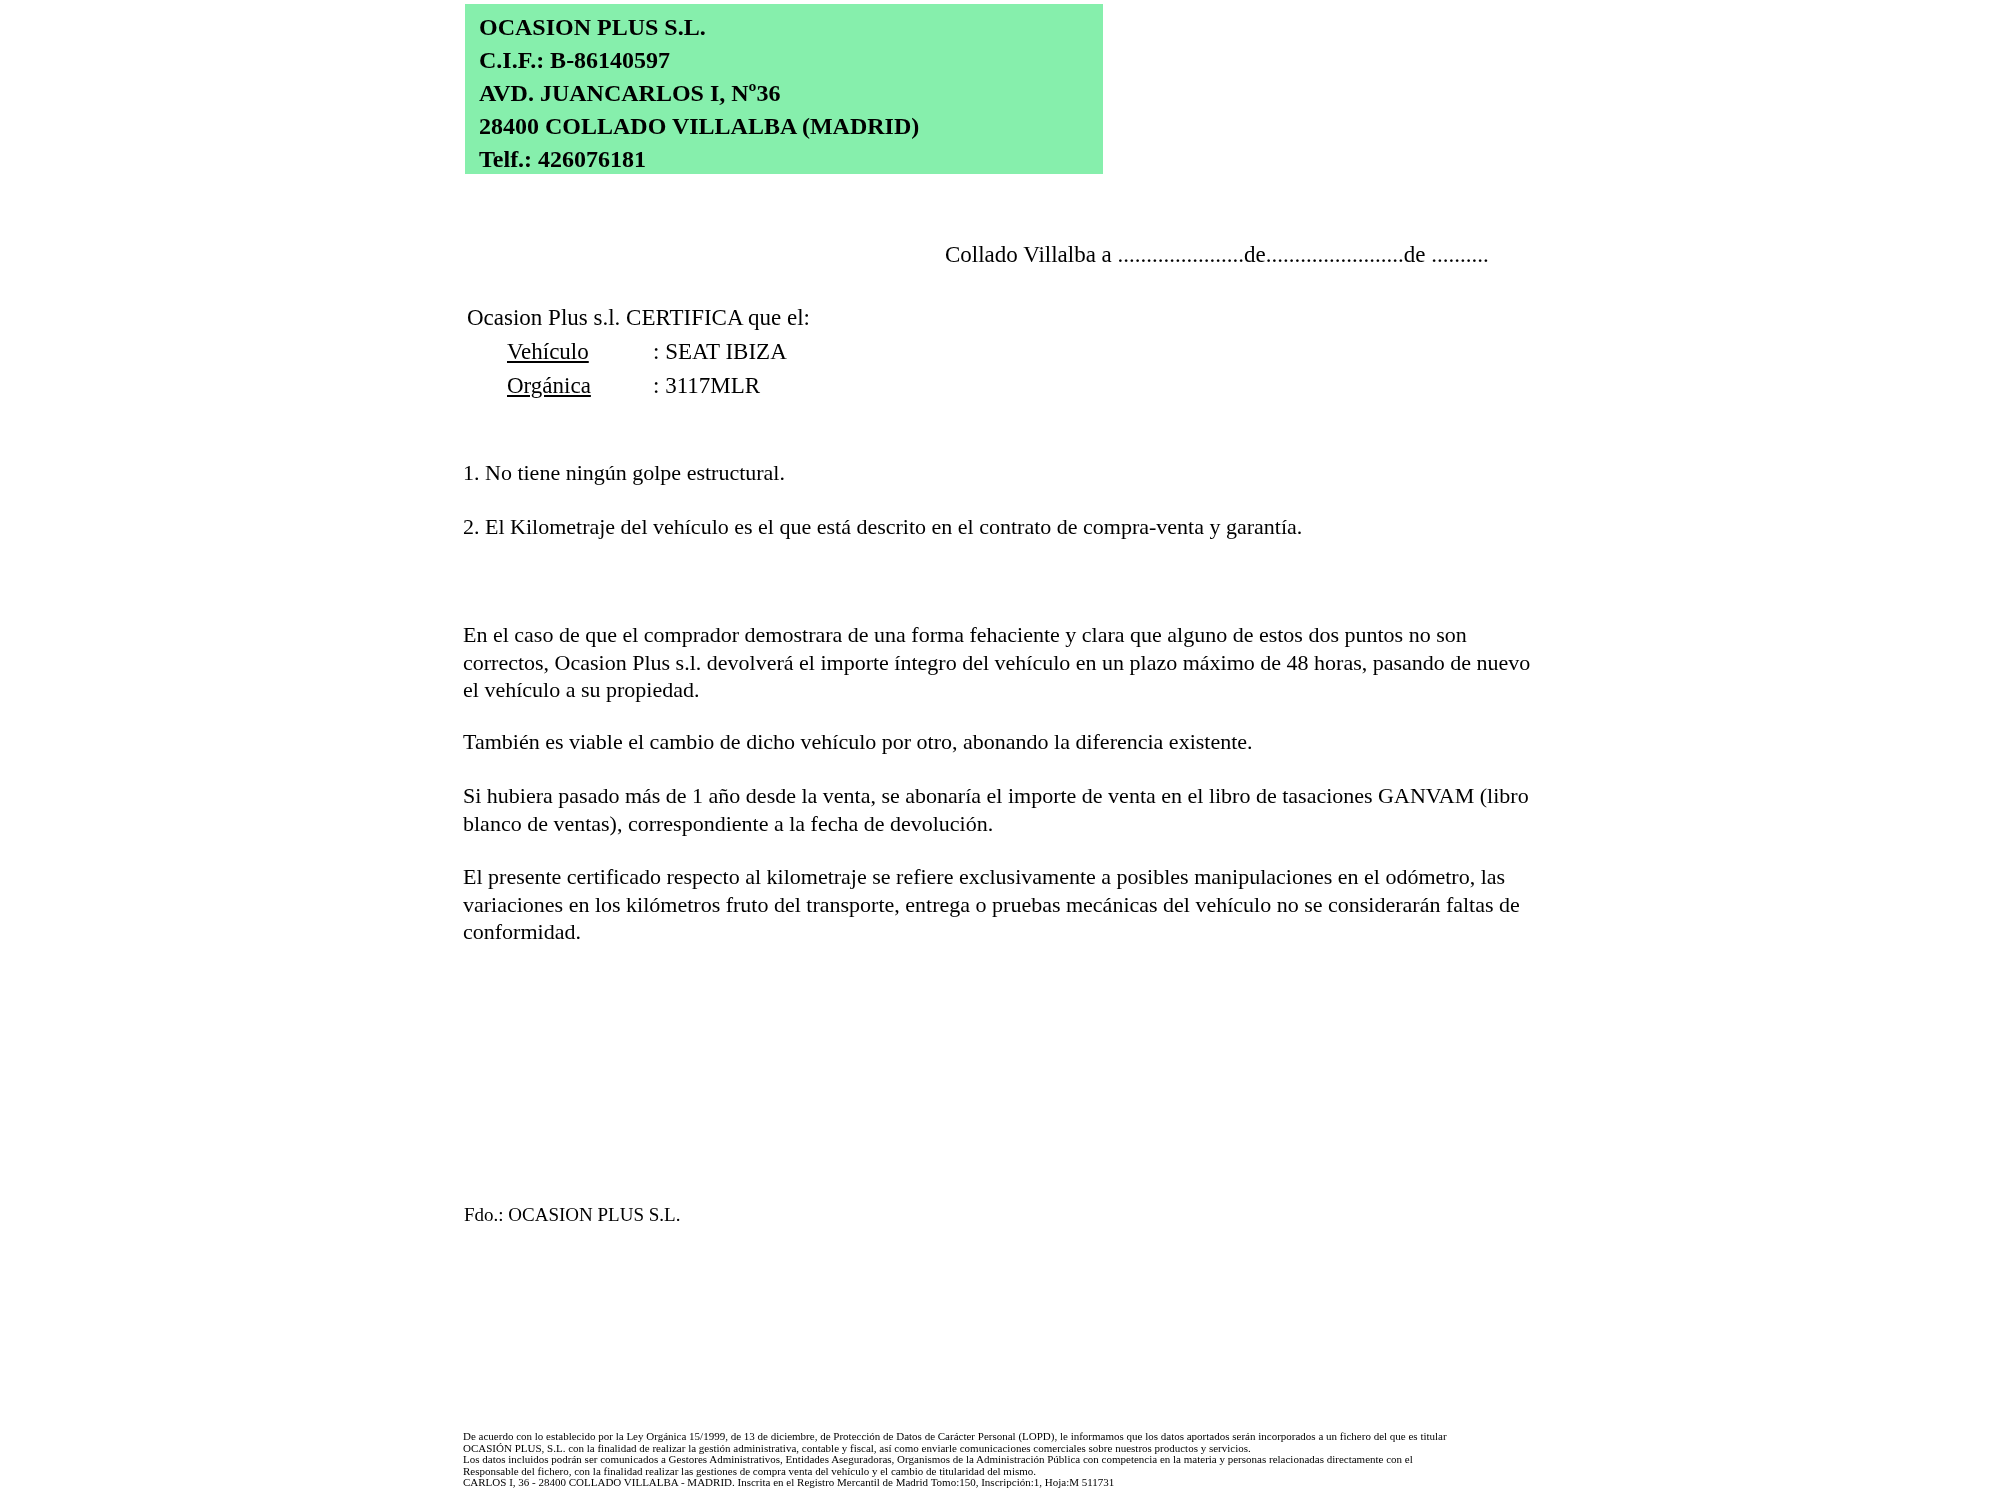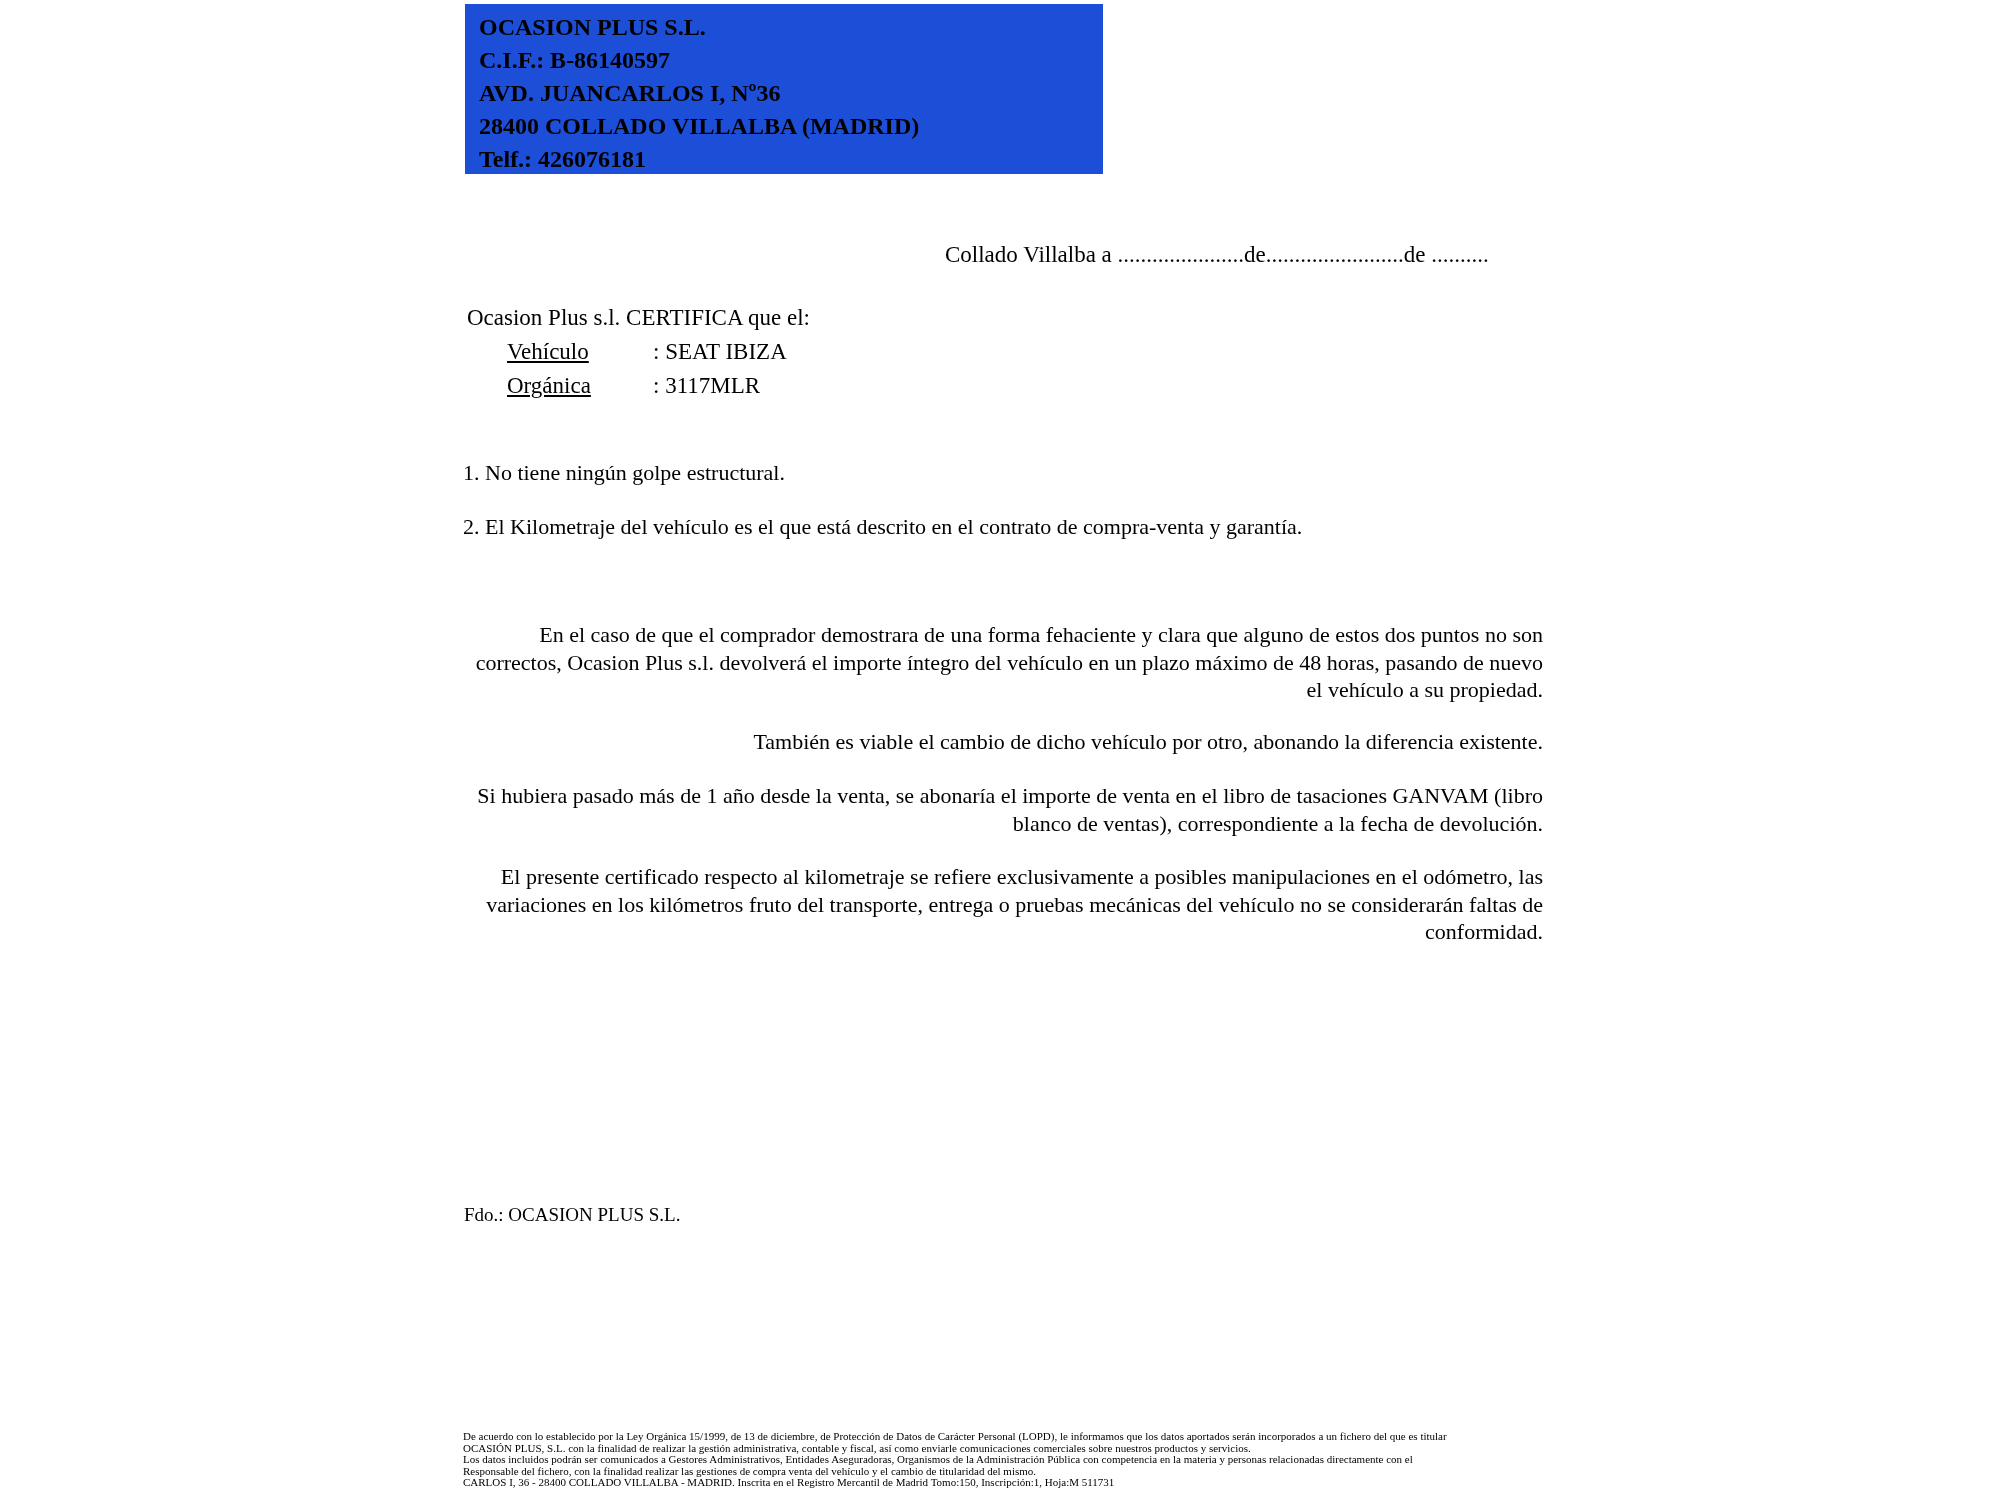--- a/index.html
+++ b/index.html
@@ -18,21 +18,21 @@
     width: 2000px;
     height: 1500px;
     background: #ffffff;
   }
   .header-block {
     position: absolute;
     left: 465px;
     top: 4px;
     width: 638px;
     height: 170px;
-    background: #1d4ed8;
+    background: #86efac;
     padding: 7px 0 0 14px;
   }
   .header-line {
     font-weight: bold;
     font-size: 24px;
     line-height: 33px;
     white-space: nowrap;
   }
   .date-line {
     position: absolute;
@@ -67,21 +67,21 @@
     font-size: 22px;
     line-height: 27px;
     font-family: Liberation Serif, serif;
   }
   .para {
     position: absolute;
     left: 463px;
     width: 1080px;
     font-size: 22px;
     line-height: 27.5px;
-    text-align: right;
+    text-align: left;
   }
   .signature {
     position: absolute;
     left: 464px;
     top: 1204px;
     font-size: 19px;
     white-space: nowrap;
   }
   .legal-footer {
     position: absolute;

